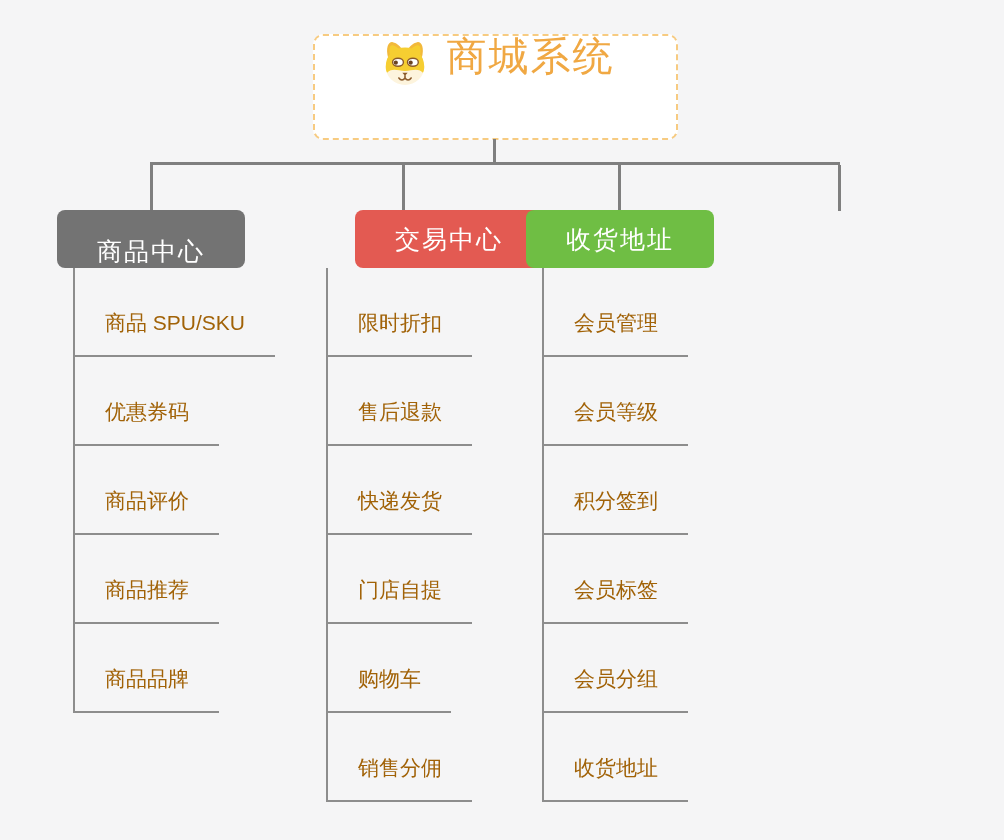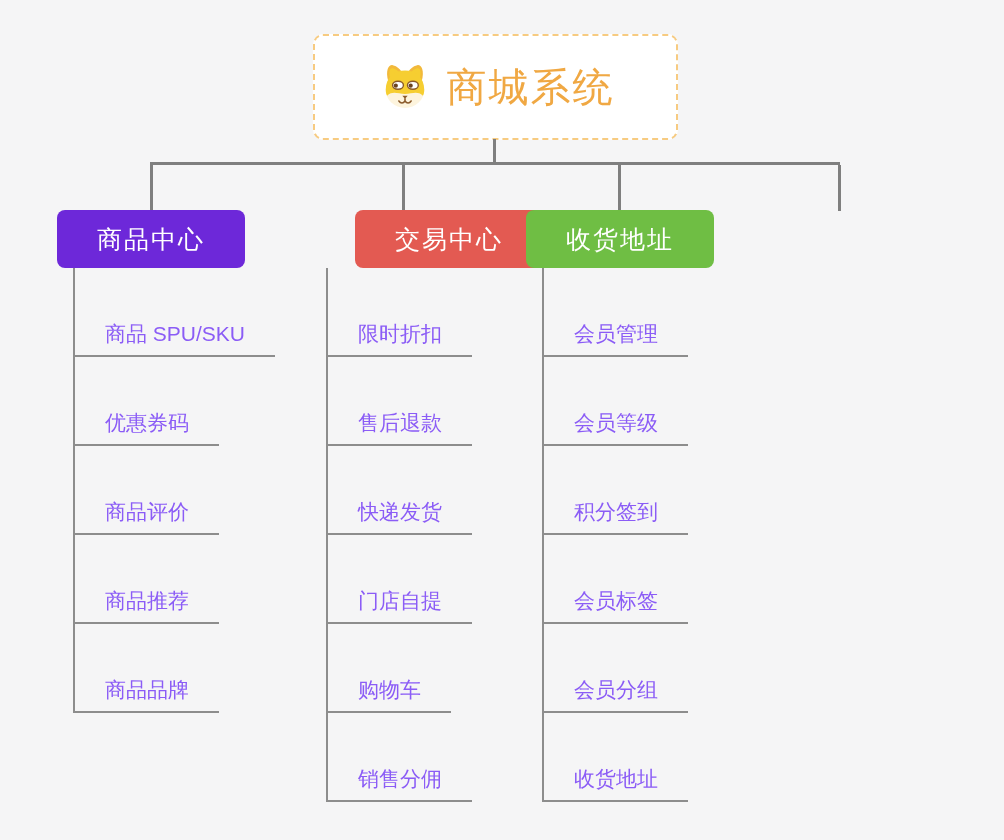--- a/index.html
+++ b/index.html
@@ -21,21 +21,21 @@
     position: absolute;
     left: 313px;
     top: 34px;
     width: 365px;
     height: 106px;
     background: #ffffff;
     border: 2px dashed #f7cb81;
     border-radius: 10px;
     box-sizing: border-box;
     display: flex;
-    align-items: center;
+    align-items: flex-start;
     justify-content: center;
     gap: 14px;
   }
   .root-title {
     color: #f0a843;
     font-size: 40px;
     letter-spacing: 2px;
     line-height: 1;
   }
   .root-icon { width: 56px; height: 56px; display: block; }
@@ -78,23 +78,23 @@
     margin-left: 16px;
     border-left: 2px solid #8d8d8d;
     width: max-content;
   }
   .child-item {
     height: 89px;
     display: flex;
     align-items: flex-end;
     width: max-content;
     box-sizing: border-box;
-    padding: 0 30px 7px 30px;
+    padding: 0 30px 18px 30px;
     border-bottom: 2px solid #8d8d8d;
-    color: #8b5cf6;
+    color: #a16207;
     font-size: 21px;
     white-space: nowrap;
   }
 </style>
 </head>
 <body>
 
 <div class="canvas">
 
   <div class="root-node">
@@ -124,21 +124,21 @@
 
   <div class="line root-drop"></div>
   <div class="line bus"></div>
   <div class="line drop drop-1"></div>
   <div class="line drop drop-2"></div>
   <div class="line drop drop-3"></div>
   <div class="line drop drop-4"></div>
 
   <div class="branches">
       <div class="branch">
-    <div class="branch-header" style="background: #6d28d9;">
+    <div class="branch-header" style="background: #737373; align-items: flex-end;">
       <span>商品中心</span>
     </div>
     <div class="branch-children">
           <div class="child-item">
     <span>商品 SPU/SKU</span>
   </div>
           <div class="child-item">
     <span>优惠券码</span>
   </div>
           <div class="child-item">

